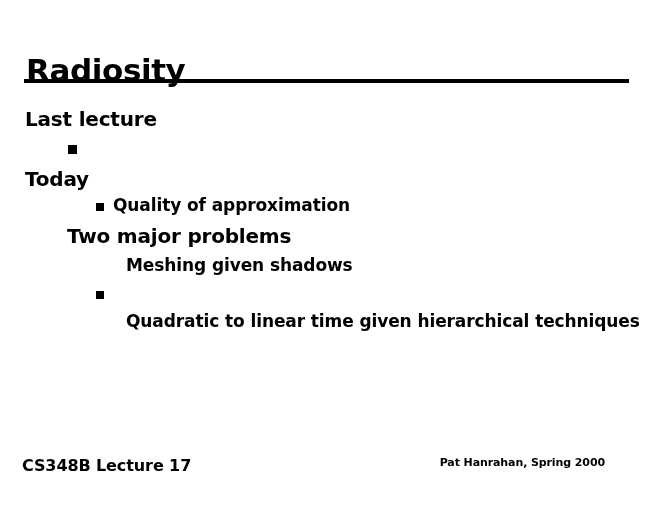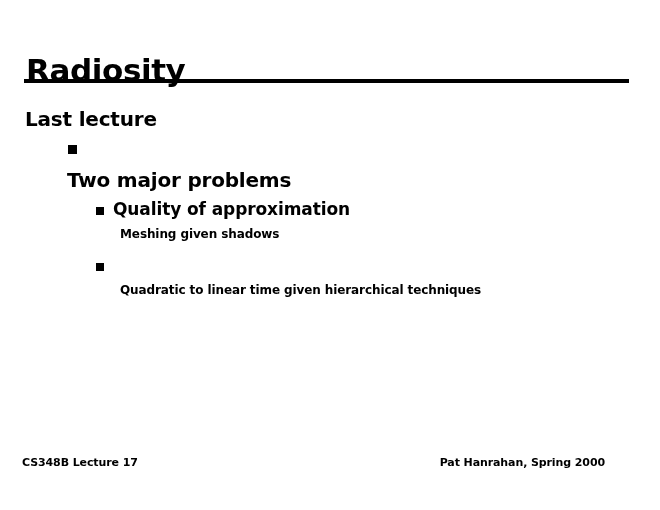--- a/index.html
+++ b/index.html
@@ -111,39 +111,39 @@
     left: 113px;
     top: 2px;
     font-size: 17px;
     letter-spacing: -0.1px;
   }
 
   
   .lvl4 { height: 28px; }
   .lvl4 .row-text {
     position: absolute;
-    left: 120px;
+    left: 126px;
     top: 2px;
-    font-size: 12px;
+    font-size: 17px;
     letter-spacing: -0.1px;
   }
 
   
   #slide-footer {
     position: absolute;
     left: 0;
     top: 456px;
     width: 660px;
     height: 20px;
   }
   #footer-left {
     position: absolute;
     left: 22px;
     top: 0;
-    font-size: 11px;
+    font-size: 16px;
     font-weight: bold;
     letter-spacing: -0.1px;
     white-space: nowrap;
   }
   #footer-right {
     position: absolute;
     right: 55px;
     top: 0;
     font-size: 11px;
     font-weight: bold;
@@ -160,26 +160,29 @@
 
   <div id="title-rule"></div>
 
   <div id="body-outline">
       <div class="outline-row lvl1">
         <span class="row-text">Last lecture</span>
       </div>
       <div class="outline-row lvl2">
         <span class="bullet"></span>
       </div>
-      <div class="outline-row lvl2-nobullet">
-        <span class="row-text">Two major problems</span>
+      <div class="outline-row lvl1">
+        <span class="row-text">Today</span>
       </div>
       <div class="outline-row lvl3">
         <span class="bullet"></span>
         <span class="row-text">Quality of approximation</span>
+      </div>
+      <div class="outline-row lvl2-nobullet">
+        <span class="row-text">Two major problems</span>
       </div>
       <div class="outline-row lvl4">
         <span class="row-text">Meshing given shadows</span>
       </div>
       <div class="outline-row lvl3">
         <span class="bullet"></span>
       </div>
       <div class="outline-row lvl4">
         <span class="row-text">Quadratic to linear time given hierarchical techniques</span>
       </div>

